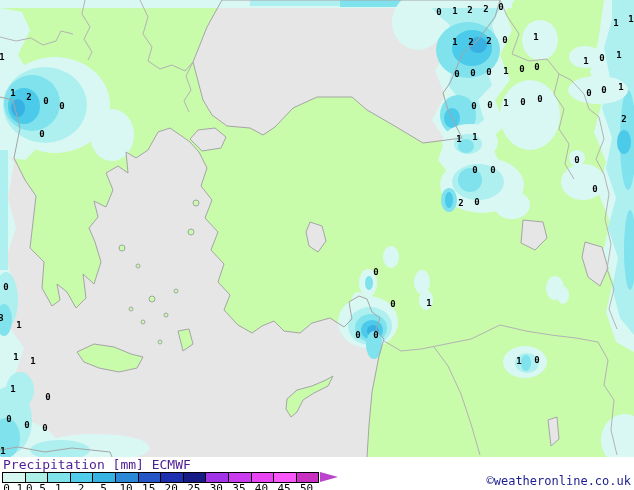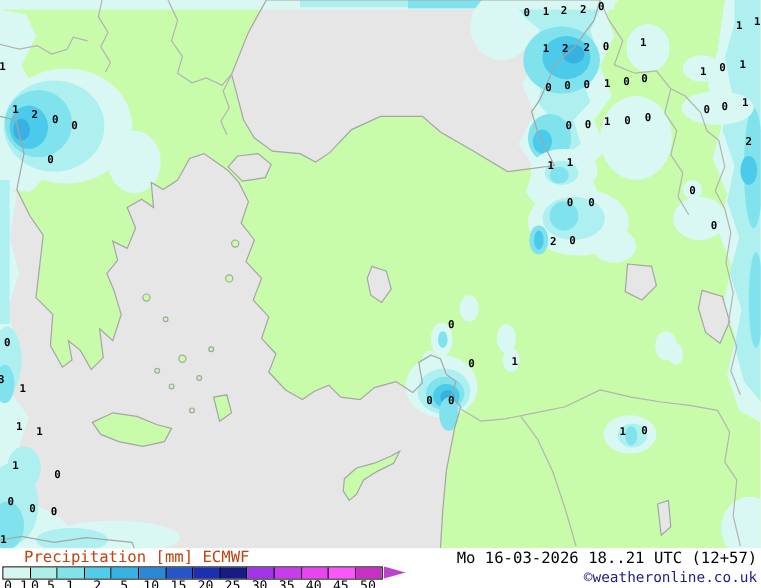--- a/index.html
+++ b/index.html
@@ -11,21 +11,21 @@
   .coast{fill:none;stroke:var(--coast);stroke-width:1;}
   .isl{fill:var(--land);stroke:var(--coast);stroke-width:1;}
   .lake{fill:var(--sea);stroke:var(--coast);stroke-width:1;}
   .bord{fill:none;stroke:var(--border);stroke-width:1;}
   .p1{fill:var(--p1);} .p2{fill:var(--p2);} .p3{fill:var(--p3);}
   .p4{fill:var(--p4);} .p5{fill:var(--p5);}
   #numbers{position:absolute;left:0;top:0;width:634px;height:457px;pointer-events:none;}
   .num{position:absolute;transform:translate(-50%,-50%);
        font:bold 9px "DejaVu Sans Mono",monospace;color:#000;line-height:1;}
   #footer{position:absolute;left:0;top:457px;width:634px;height:33px;background:#fff;}
-  #legend-title{position:absolute;left:20px;top:0px;font-size:13px;color:#c2410c;white-space:nowrap;}
+  #legend-title{position:absolute;left:3px;top:0px;font-size:13px;color:#4c1d95;white-space:nowrap;}
   #datetime{position:absolute;right:3px;top:1px;font-size:13px;color:#000;white-space:nowrap;}
   #colorbar{position:absolute;left:2px;top:15px;display:flex;border:1px solid #000;height:9px;}
   .seg{width:21.6px;height:9px;border-right:1px solid #000;}
   .seg:last-child{border-right:none;}
   #cbar-arrow{position:absolute;left:320px;top:15px;width:0;height:0;
       border-top:5px solid transparent;border-bottom:5px solid transparent;
       border-left:18px solid var(--arrow);}
   #cbar-labels{position:absolute;left:2px;top:25px;display:flex;}
   .cl{width:22.57px;text-align:center;font-size:11px;color:#000;}
   #copyright{position:absolute;right:3px;top:17px;font-weight:normal;
@@ -229,21 +229,20 @@
         <span class="num" style="left: 537px; top: 360px;">0</span>
       </div>
   </div>
 
   <div id="footer">
     <div id="legend-title">
       <span>Precipitation</span>
       <span>[mm]</span>
       <span>ECMWF</span>
     </div>
-    <div id="datetime">Mo 16-03-2026 18..21 UTC (12+57)</div>
     <div id="colorbar">
         <div class="seg" style="background: rgb(214, 247, 239);"></div>
         <div class="seg" style="background: rgb(171, 239, 231);"></div>
         <div class="seg" style="background: rgb(127, 227, 233);"></div>
         <div class="seg" style="background: rgb(80, 205, 234);"></div>
         <div class="seg" style="background: rgb(54, 179, 227);"></div>
         <div class="seg" style="background: rgb(42, 136, 215);"></div>
         <div class="seg" style="background: rgb(36, 86, 200);"></div>
         <div class="seg" style="background: rgb(28, 47, 176);"></div>
         <div class="seg" style="background: rgb(23, 27, 134);"></div>

